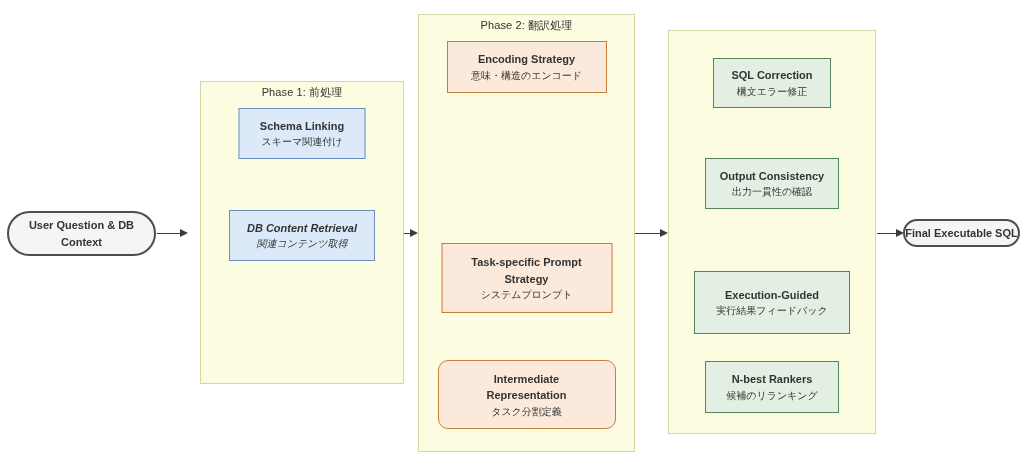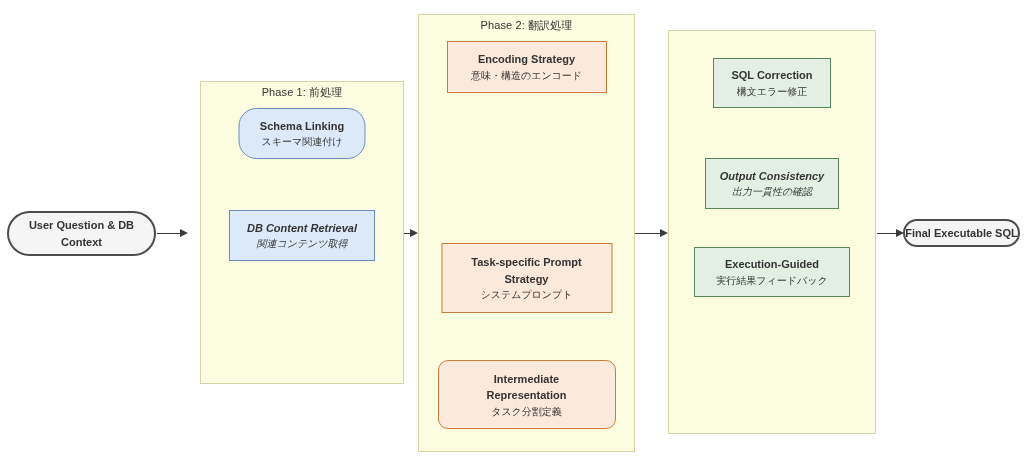--- a/index.html
+++ b/index.html
@@ -56,21 +56,21 @@
   <div class="terminal" style="left:7px; top:211px; width:149px; height:45px; border-radius:23px;">User Question &amp; DB
 Context</div>
 
   <div class="arrow" style="left:157px; top:233px; width:29px;"></div>
   <div class="arrow" style="left:391px; top:233px; width:25px;"></div>
   <div class="arrow" style="left:635px; top:233px; width:31px;"></div>
   <div class="arrow" style="left:877px; top:233px; width:25px;"></div>
 
   <div class="panel" style="left:188px; top:81px; width:204px; height:303px;margin-left:12px;">
     <div class="panel-title">Phase 1: 前処理</div>
-    <div class="node blue" style="top:26px; width:127px; height:51px;border-radius:18px;">
+    <div class="node blue" style="top:26px; width:127px; height:51px;">
       <span class="en">Schema Linking</span>
       <span class="ja">スキーマ関連付け</span>
     </div>
     <div class="node blue" style="top:128px; width:146px; height:51px;font-style:italic;">
       <span class="en">DB Content Retrieval</span>
       <span class="ja">関連コンテンツ取得</span>
     </div>
   </div>
 
   <div class="panel" style="left:418px; top:14px; width:217px; height:438px;">
@@ -89,25 +89,29 @@
 Representation</span>
       <span class="ja">タスク分割定義</span>
     </div>
   </div>
 
   <div class="panel" style="left:668px; top:30px; width:208px; height:404px;">
     <div class="node green" style="top:27px; width:118px; height:50px;">
       <span class="en">SQL Correction</span>
       <span class="ja">構文エラー修正</span>
     </div>
-    <div class="node green" style="top:127px; width:134px; height:51px;font-style:italic;">
+    <div class="node green" style="top:127px; width:134px; height:51px;">
       <span class="en">Output Consistency</span>
       <span class="ja">出力一貫性の確認</span>
     </div>
-    <div class="node green" style="top:216px; width:156px; height:50px;justify-content:center;">
+    <div class="node green" style="top:240px; width:156px; height:63px;justify-content:center;">
       <span class="en">Execution-Guided</span>
       <span class="ja">実行結果フィードバック</span>
+    </div>
+    <div class="node green" style="top:330px; width:134px; height:52px;">
+      <span class="en">N-best Rankers</span>
+      <span class="ja">候補のリランキング</span>
     </div>
   </div>
 
   <div class="terminal" style="left:903px; top:219px; width:117px; height:28px; border-radius:14px;">Final Executable SQL</div>
 
 </div>
 
 </body></html>

